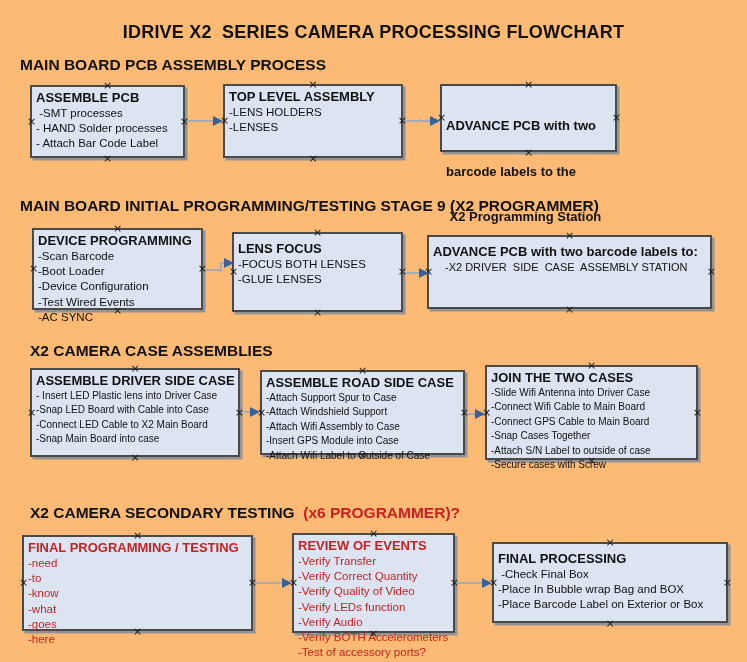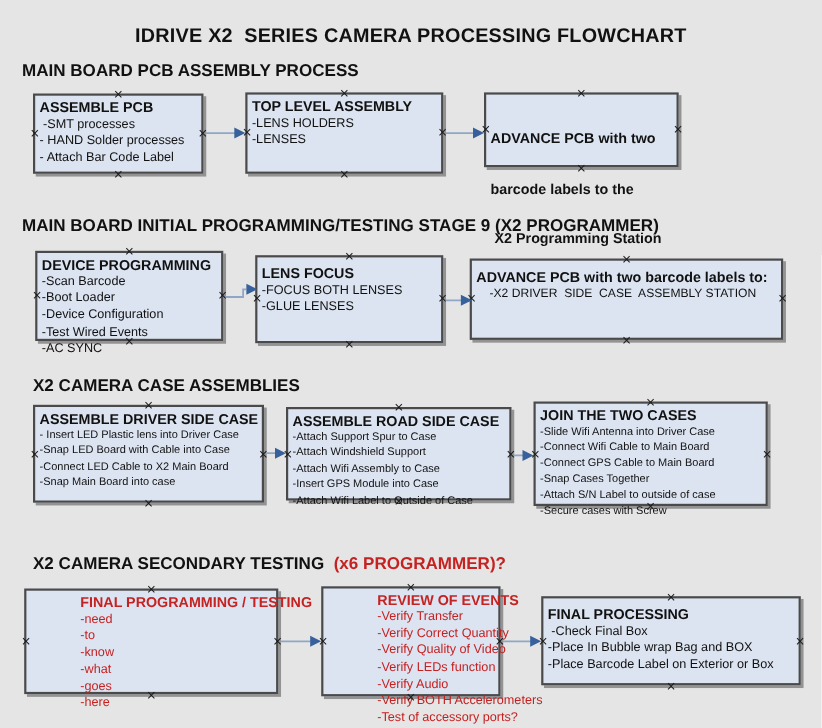--- a/index.html
+++ b/index.html
@@ -6,21 +6,21 @@
     --box-fill:#dce4f1;
     --box-border:#4a4a4a;
     --box-shadow:#939393;
     --arrow-line:#8fa7c6;
     --arrow-head:#38619c;
     --red:#c52222;
     --ink:#111111;
   }
   html,body{margin:0;padding:0;background:#ffffff;}
   .canvas{
-    position:relative;width:747px;height:662px;background:#e5e5e5;overflow:hidden;
+    position:relative;width:747px;height:662px;background:#fdba74;overflow:hidden;
     font-family:"Liberation Sans","DejaVu Sans",sans-serif;color:var(--ink);
   }
   .page-title{
     position:absolute;left:0;top:22px;width:747px;text-align:center;
     font-size:18px;font-weight:bold;letter-spacing:0.2px;white-space:pre;
   }
   .sec-header{
     position:absolute;font-size:15.5px;font-weight:bold;white-space:pre;
   }
   .sec-header .red-part{color:var(--red);}
@@ -29,21 +29,21 @@
     border:2px solid var(--box-border);
     box-shadow:2.5px 2.5px 0 var(--box-shadow);
     box-sizing:border-box;padding:2px 4px 0 4px;overflow:visible;
   }
   .box-title{font-size:13px;font-weight:bold;line-height:17px;white-space:pre;}
   .box-item{font-size:11.5px;line-height:15.2px;white-space:pre;}
   .items-s3 .box-item{font-size:10px;line-height:14.4px;}
   .item-caps{font-size:11px;margin-left:12px;}
   .box-line-bold{font-size:13px;font-weight:bold;line-height:22.5px;white-space:pre;margin-top:23px;}
   .pad-top{padding-top:6px;}
-  .red .box-title,.red .box-item{color:var(--red);margin-left:45px;}
+  .red .box-title,.red .box-item{color:var(--red);}
   
   .cp{
     position:absolute;font-size:11px;line-height:11px;color:#1a1a1a;
     font-family:"DejaVu Sans",sans-serif;pointer-events:none;
   }
   .cp-t{top:-7px;left:50%;transform:translateX(-50%);}
   .cp-b{bottom:-8px;left:50%;transform:translateX(-50%);}
   .cp-l{left:-5px;top:50%;transform:translateY(-55%);}
   .cp-r{right:-6px;top:50%;transform:translateY(-55%);}
   .arrow{position:absolute;}

